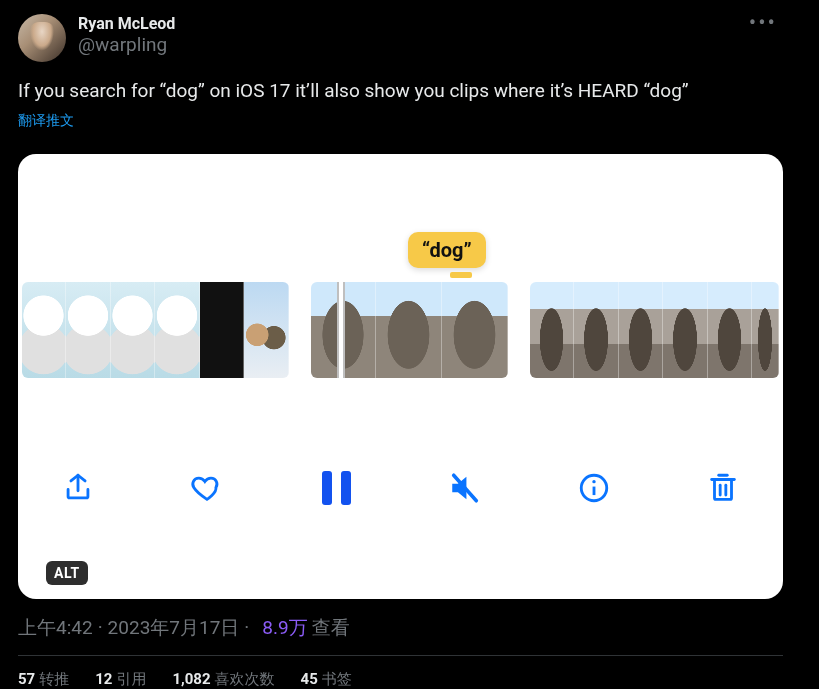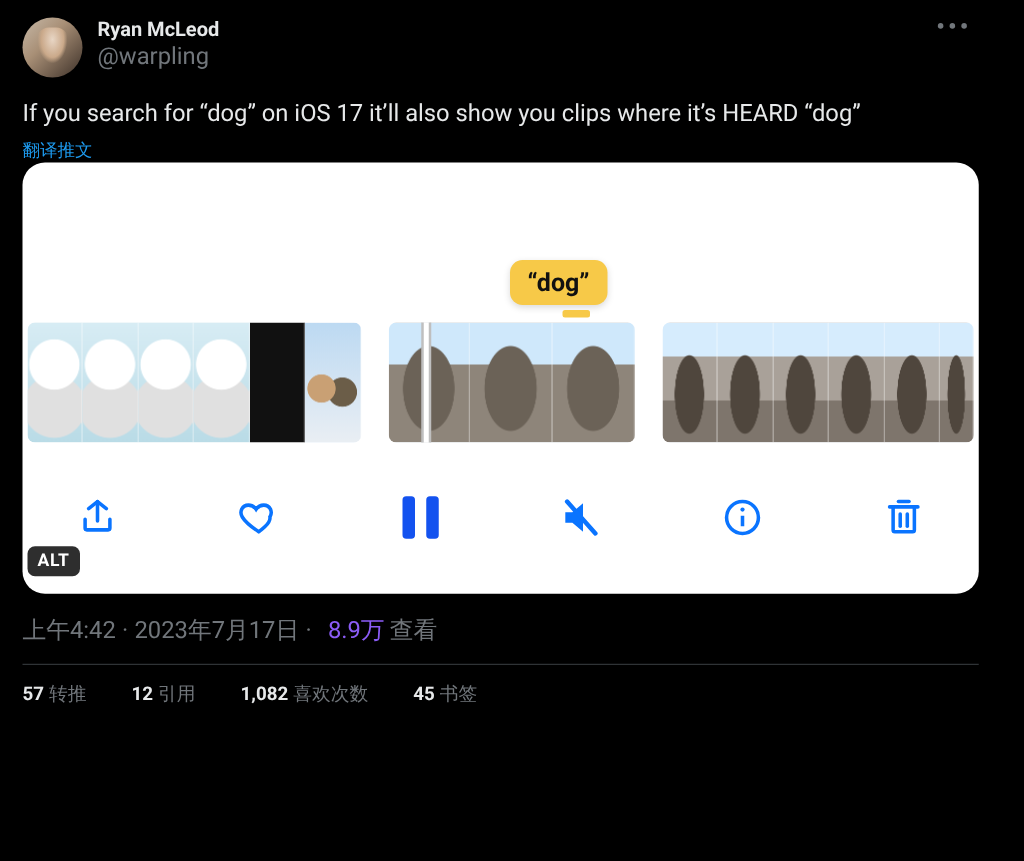--- a/index.html
+++ b/index.html
@@ -23,22 +23,22 @@
     background: radial-gradient(ellipse at 50% 30%, #e8d6c5 0%, #caa98a 45%, rgba(0,0,0,0) 60%);
     border-radius: 40% 40% 50% 50%;
   }
   .name-col { margin-left: 12px; flex: 1; }
   .display-name { font-weight: 700; font-size: 16px; color: #e7e9ea; }
   .handle { font-size: 19px; color: #71767b; margin-top: 0px; }
   .more-btn { color: #71767b; font-size: 22px; letter-spacing: 2px; line-height: 10px; padding: 4px 6px; cursor: pointer; }
   .content { margin-top: 16px; font-size: 19px; line-height: 1.35; color: #e7e9ea; }
   .translate { margin-top: 8px; color: #1d9bf0; font-size: 14px; cursor: pointer; }
   .media-card {
-    margin-top: 0; background: #fff; border-radius: 18px; overflow: hidden;
-    height: 345px; position: relative; display:flex; flex-direction:column;
+    margin-top: 24px; background: #fff; border-radius: 18px; overflow: hidden;
+    height: 445px; position: relative; display:flex; flex-direction:column;
   }
   .media-top { height: 128px; position: relative; }
   .bubble {
     position: absolute; left: 390px; top: 78px;
     background: #f7c948; color:#111; font-weight:700;
     padding: 6px 14px; border-radius: 10px; font-size: 20px;
     box-shadow: 0 2px 6px rgba(0,0,0,0.15);
   }
   .bubble::after{
     content:""; position:absolute; right:14px; bottom:-10px;
@@ -75,30 +75,30 @@
   .toolbar {
     flex:1; display:flex; align-items:center; justify-content: space-between;
     padding: 0 40px;
   }
   .tbtn { color:#0a74ff; cursor:pointer; display:flex; align-items:center; justify-content:center; width:40px; height:40px; }
   .tbtn svg { width:34px; height:34px; }
   .pause-bars { display:flex; gap:9px; }
   .pause-bars span { width:10px; height:34px; background:#1352ef; border-radius:3px; display:block; }
 
   .alt-badge {
-    position:absolute; left:4px; bottom:14px;
+    position:absolute; left:28px; bottom:14px;
     background: rgba(0,0,0,0.82); color:#fff; font-weight:700; font-size:14px;
     padding: 4px 8px; border-radius:6px; letter-spacing:0.5px; cursor:pointer;
   }
 
   .meta-row { margin-top:16px; color:#71767b; font-size:19px; display:flex; align-items:center; }
   .meta-row .strong { color:#8b5cf6; font-weight:400; margin: 0 4px 0 8px; }
   .sep { margin: 0 5px; }
   .divider { height:1px; background:#2f3336; margin-top:14px; }
-  .stats-row { display:flex; gap: 36px; padding: 14px 0 0 0; color:#71767b; font-size:15px;}
+  .stats-row { display:flex; gap: 26px; padding: 14px 0 0 0; color:#71767b; font-size:15px;}
   .stat .num { color:#e7e9ea; font-weight:700; margin-right:4px; }
 </style>
 </head>
 <body>
 
 <div class="tweet">
 
   <div class="header">
     <div class="avatar"></div>
     <div class="name-col">

